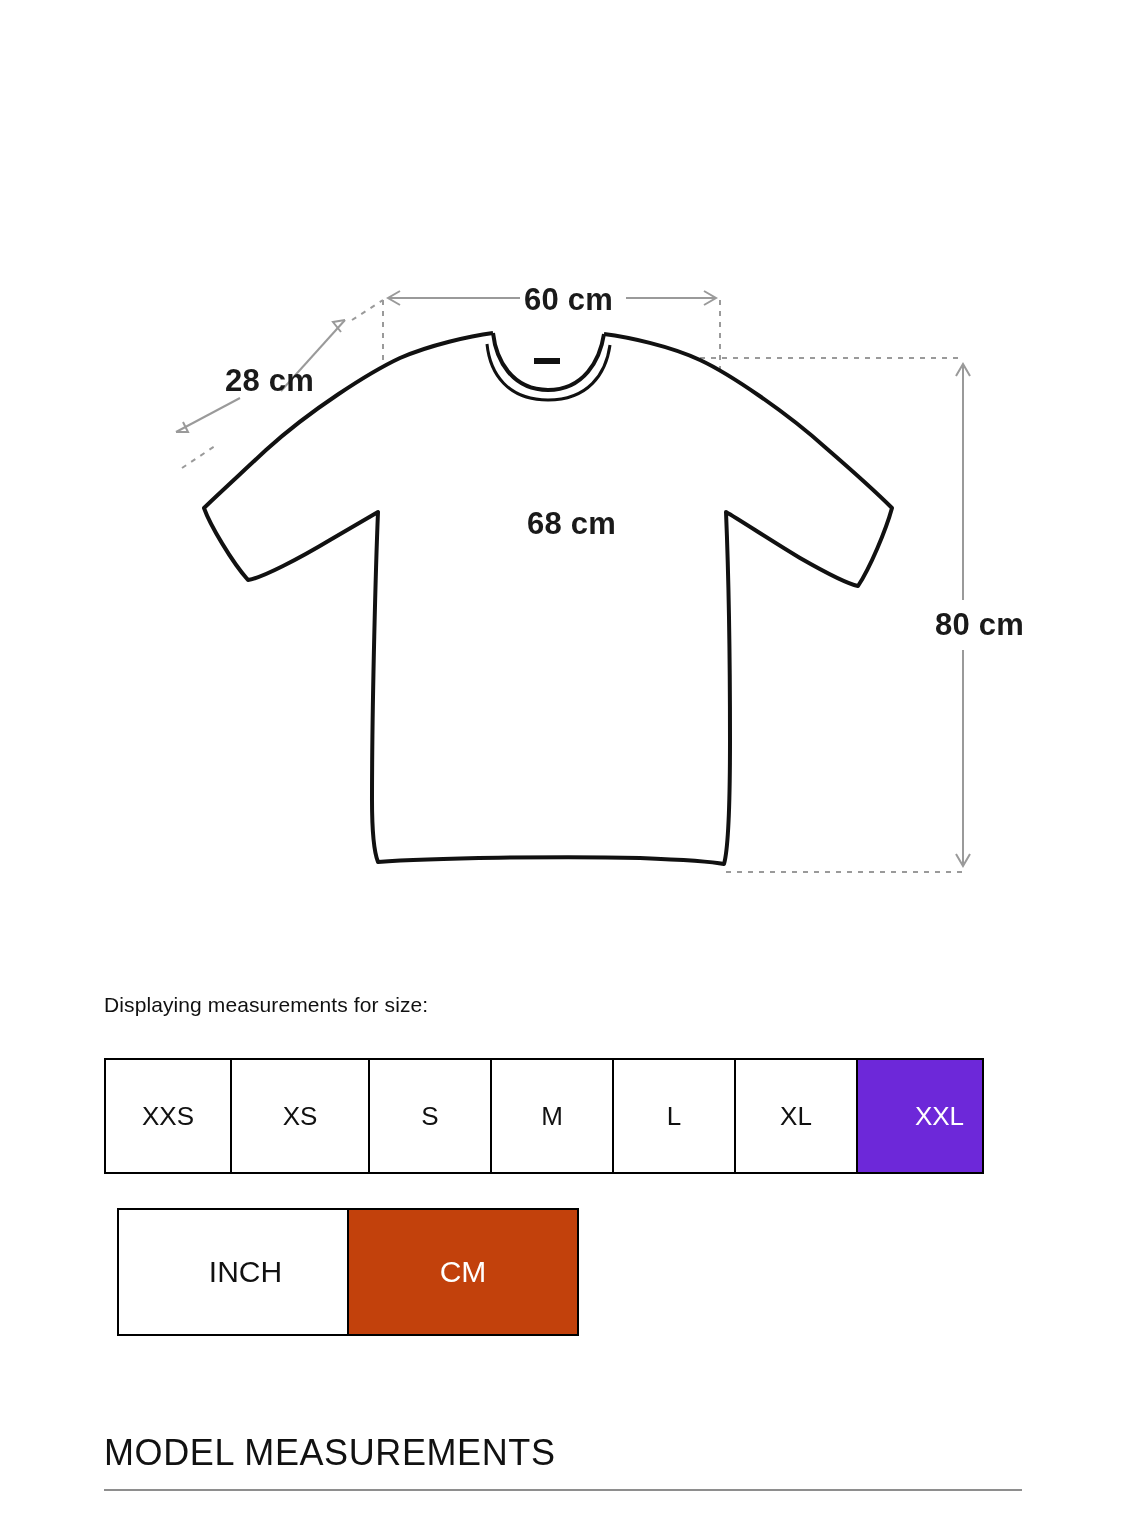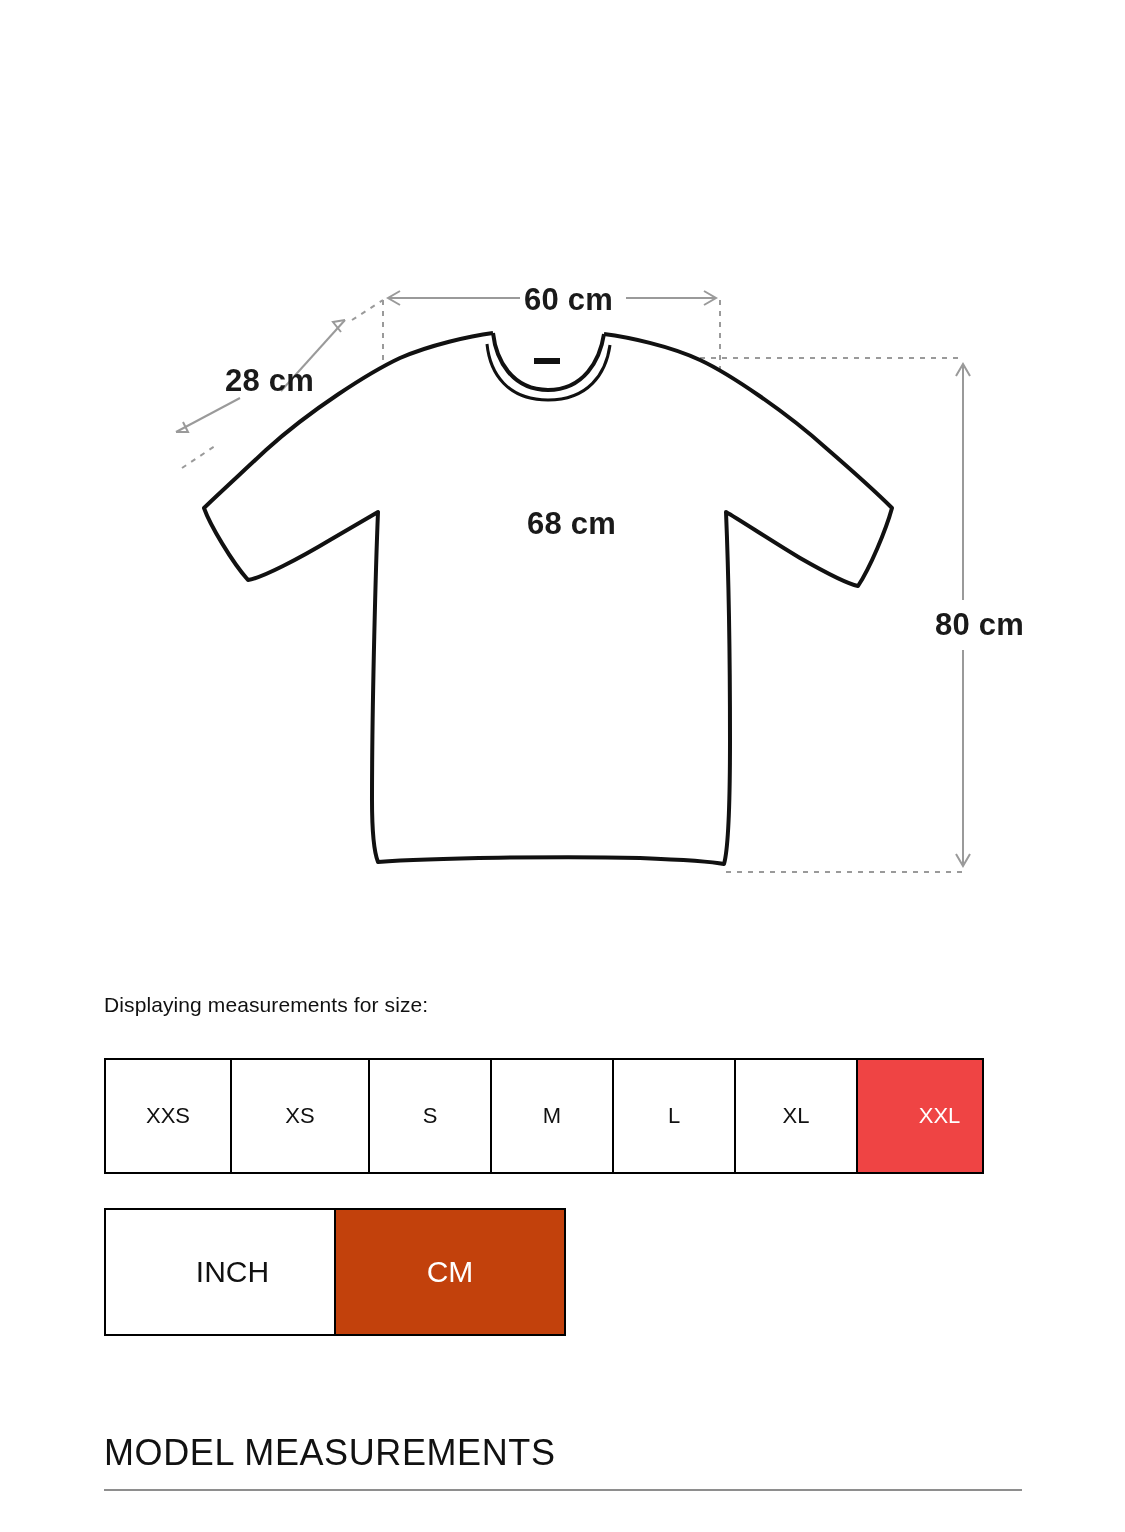--- a/index.html
+++ b/index.html
@@ -57,28 +57,28 @@
     top: 1058px;
     display: flex;
   }
   .size-cell {
     border: 2px solid #000000;
     margin-left: -2px;
     height: 116px;
     display: flex;
     align-items: center;
     justify-content: center;
-    font-size: 22px;
+    font-size: 26px;
     background: #ffffff;
     color: #111111;
     box-sizing: border-box;
   }
   .size-cell:first-child { margin-left: 0; }
   .size-cell.selected {
-    background: #ef4444;
+    background: #6d28d9;
     color: #ffffff;
     border-color: #000000;
     padding-left: 39px;
   }
   .w-xxs { width: 128px; }
   .w-xs  { width: 140px; }
   .w-s   { width: 124px; }
   .w-m   { width: 124px; }
   .w-l   { width: 124px; }
   .w-xl  { width: 124px; }
@@ -97,21 +97,21 @@
     height: 128px;
     width: 232px;
     display: flex;
     align-items: center;
     justify-content: center;
     font-size: 30px;
     background: #ffffff;
     color: #111111;
     box-sizing: border-box;
   }
-  .unit-cell:first-child { margin-left: 0; padding-left: 25px; }
+  .unit-cell:first-child { margin-left: 13px; padding-left: 25px; }
   .unit-cell.selected {
     background: #c2410c;
     color: #ffffff;
     border-color: #000000;
   }
 
   
   .model-head {
     position: absolute;
     left: 104px;

